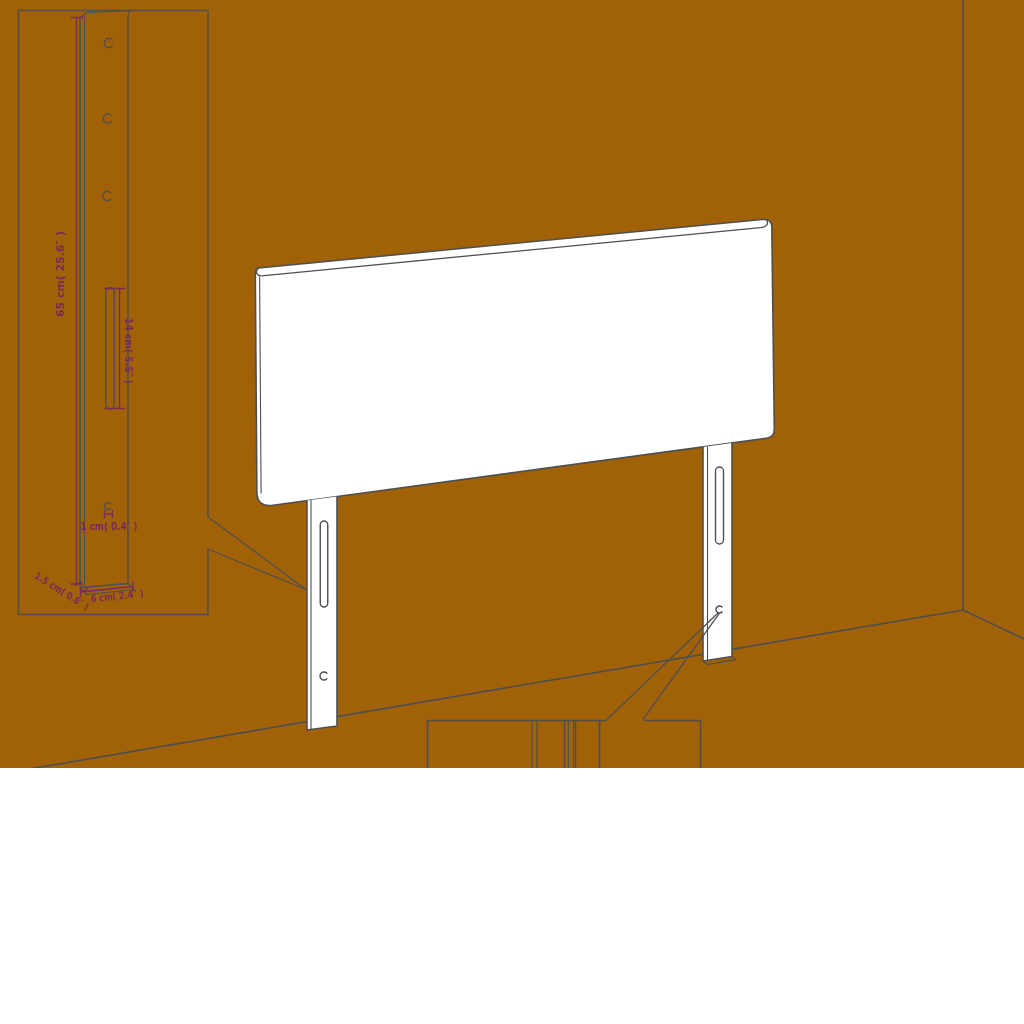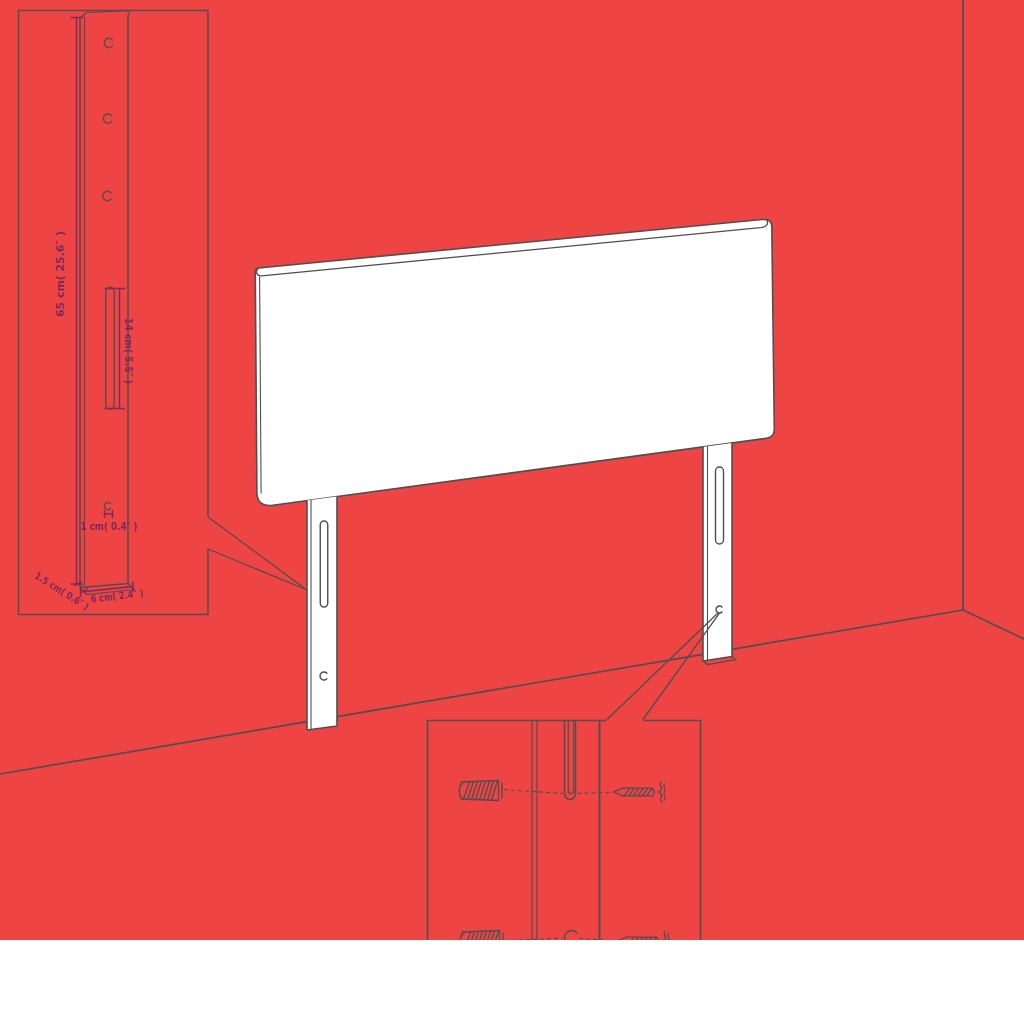--- a/index.html
+++ b/index.html
@@ -1,16 +1,16 @@
 <!DOCTYPE html>
 <html><head>
 <meta charset="utf-8">
 <style>
   html,body{margin:0;padding:0;background:#ffffff;}
-  .canvas{position:relative;width:1024px;height:940px;background:#ef4444;overflow:hidden;
+  .canvas{position:relative;width:1024px;height:768px;background:#a16207;overflow:hidden;
           font-family:"DejaVu Sans", sans-serif;}
   svg{display:block}
   .dim-text{font-family:"DejaVu Sans", sans-serif;font-weight:bold;}
 </style>
 </head>
 <body>
 
 <div class="canvas">
 <svg width="1024" height="1024" viewBox="0 0 1024 1024">
 

